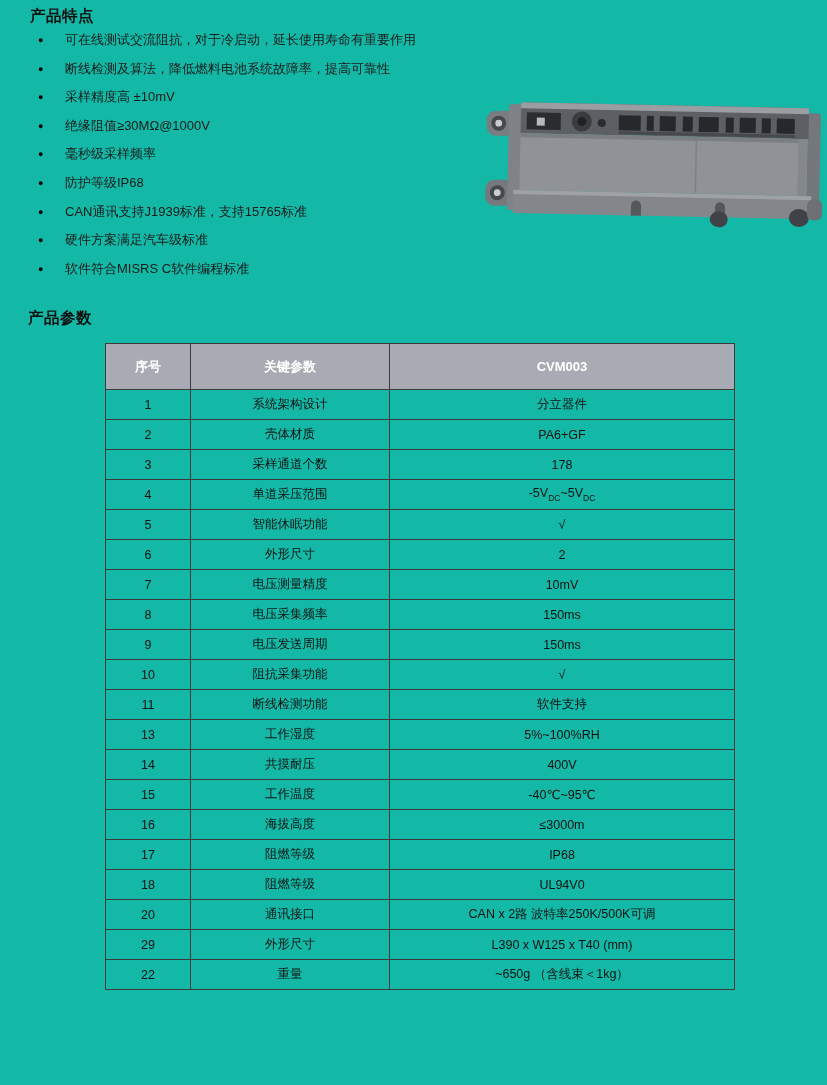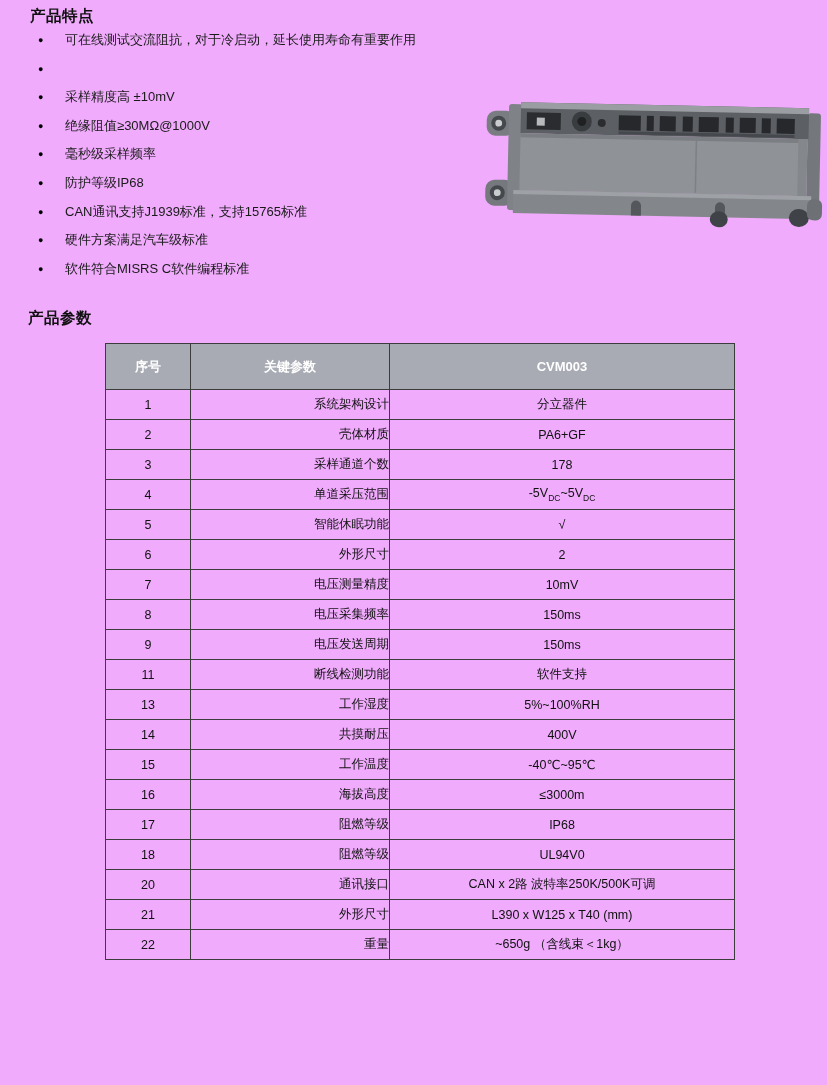--- a/index.html
+++ b/index.html
@@ -4,60 +4,61 @@
 <style>
   :root{
     --header-bg:#a8abb3;
     --header-text:#ffffff;
     --border-col:#3c3c3c;
     --text-col:#1a1a1a;
   }
   *{box-sizing:border-box;margin:0;padding:0;}
   html,body{background:#ffffff;}
   body{font-family:"Liberation Sans","DejaVu Sans",sans-serif;color:var(--text-col);}
-  .page{position:relative;width:827px;height:1085px;background:#f0abfc;overflow:hidden;}
+  .page{position:relative;width:827px;height:1085px;background:#14b8a6;overflow:hidden;}
 
   .section-title{position:absolute;font-size:15.5px;font-weight:700;color:#111;letter-spacing:.5px;}
   #features-title{left:30px;top:6px;}
   #params-title{left:28px;top:308px;}
 
   .features-list{position:absolute;left:38px;top:31px;list-style:none;width:480px;}
   .feature-item{display:flex;align-items:flex-start;height:28.6px;font-size:13px;color:#1a1a1a;white-space:nowrap;}
   .bullet-dot{width:27px;flex:0 0 27px;font-size:9px;line-height:19px;color:#000;}
   .feature-text{line-height:17px;}
 
   .product-photo{position:absolute;left:484px;top:86px;width:342px;height:148px;}
 
   table.params{position:absolute;left:105px;top:343px;width:629px;border-collapse:collapse;table-layout:fixed;font-size:12.5px;color:#111;}
   table.params th,table.params td{border:1.6px solid var(--border-col);overflow:hidden;}
   table.params thead tr{height:46px;}
   table.params th{background:var(--header-bg);color:var(--header-text);font-weight:700;font-size:13px;text-align:center;}
   table.params tbody tr{height:30px;}
   table.params tbody tr:nth-child(21){height:44px;}
   table.params tbody tr:nth-child(22){height:36px;}
   td.c-no{text-align:center;}
-  td.c-param{text-align:right;padding-left:0;border-radius:8px;}
+  td.c-param{text-align:center;padding-left:0;border-radius:8px;}
   td.c-val{text-align:center;}
   td.c-val sub{font-size:8.5px;}
 </style>
 </head>
 <body>
 
 <div class="page">
 
   <h2 class="section-title" id="features-title">产品特点</h2>
 
   <ul class="features-list" id="features-list">
   <li class="feature-item">
     <span class="bullet-dot">●</span>
     <span class="feature-text">可在线测试交流阻抗，对于冷启动，延长使用寿命有重要作用</span>
   </li>
 
   <li class="feature-item">
     <span class="bullet-dot">●</span>
+    <span class="feature-text">断线检测及算法，降低燃料电池系统故障率，提高可靠性</span>
   </li>
 
   <li class="feature-item">
     <span class="bullet-dot">●</span>
     <span class="feature-text">采样精度高 ±10mV</span>
   </li>
 
   <li class="feature-item">
     <span class="bullet-dot">●</span>
     <span class="feature-text">绝缘阻值≥30MΩ@1000V</span>
@@ -211,20 +212,25 @@
     <td class="c-param">电压采集频率</td>
     <td class="c-val">150ms</td>
   </tr>
 
   <tr>
     <td class="c-no">9</td>
     <td class="c-param">电压发送周期</td>
     <td class="c-val">150ms</td>
   </tr>
 
+  <tr>
+    <td class="c-no">10</td>
+    <td class="c-param">阻抗采集功能</td>
+    <td class="c-val">√</td>
+  </tr>
 
   <tr>
     <td class="c-no">11</td>
     <td class="c-param">断线检测功能</td>
     <td class="c-val">软件支持</td>
   </tr>
 
 
   <tr>
     <td class="c-no">13</td>
@@ -263,21 +269,21 @@
   </tr>
 
 
   <tr>
     <td class="c-no">20</td>
     <td class="c-param">通讯接口</td>
     <td class="c-val">CAN x 2路  波特率250K/500K可调</td>
   </tr>
 
   <tr>
-    <td class="c-no">21</td>
+    <td class="c-no">29</td>
     <td class="c-param">外形尺寸</td>
     <td class="c-val">L390 x W125 x T40 (mm)</td>
   </tr>
 
   <tr>
     <td class="c-no">22</td>
     <td class="c-param">重量</td>
     <td class="c-val">~650g （含线束＜1kg）</td>
   </tr>
 </tbody>

